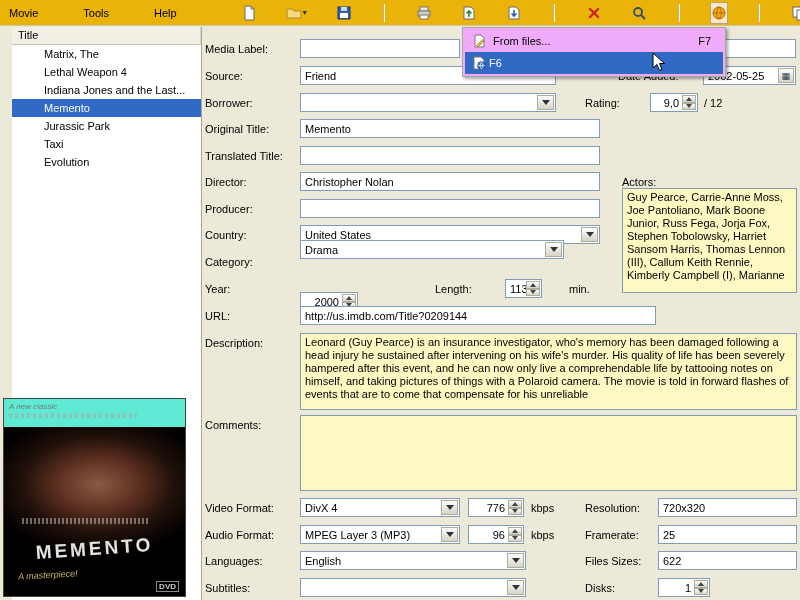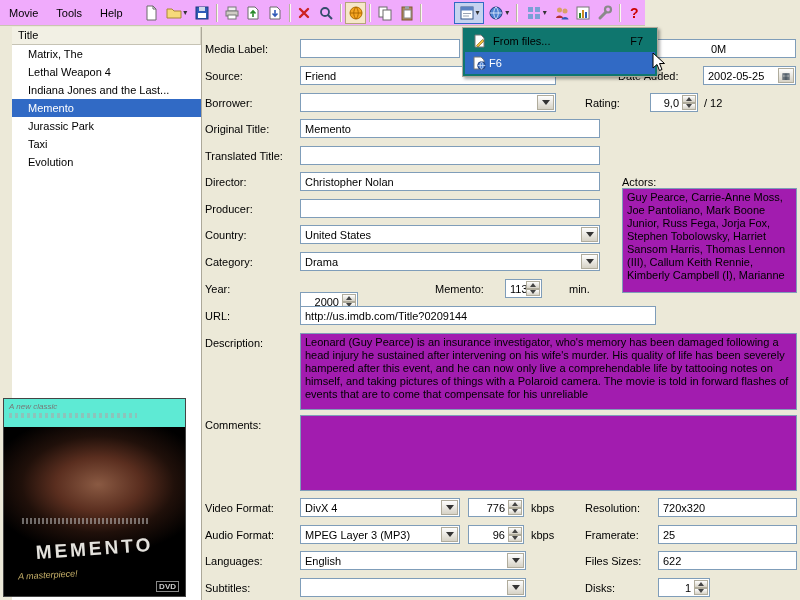--- a/index.html
+++ b/index.html
@@ -1,33 +1,33 @@
 <!DOCTYPE html>
 <html><head>
 <meta charset="utf-8">
 <style>
   * { margin:0; padding:0; box-sizing:border-box; }
   body { background:#555; font-family:"Liberation Sans", sans-serif; }
   .app { position:relative; width:800px; height:600px; background:#ece9d8; overflow:hidden; font-size:11px; color:#000; }
 
   
-  .topbar { position:absolute; left:0; top:0; width:645px; height:26px; background:#f0abfc;
-            border-bottom:1px solid #c9c5b2; display:flex; align-items:center; z-index:10; }
+  .topbar { position:absolute; left:0; top:0; width:800px; height:26px; background:#eab308;
+            border-bottom:1px solid #c9c5b2; display:flex; align-items:center; z-index:10;gap:27px; }
   .menu-item { padding:5px 9px; cursor:default; }
   .tbtn { width:24px; height:22px; display:flex; align-items:center; justify-content:center; gap:1px; position:relative; border:1px solid transparent; }
   .tbtn.wide { width:33px; }
   .tbtn.pressed { background:#c6d3ef; border:1px solid #316ac5; }
   .tbtn.hot { border:1px solid #b5a47a; background:#f6e7c9; }
   .tsep { width:2px; height:18px; border-left:1px solid #b9b5a2; border-right:1px solid #fbf9f0; margin:0 3px; }
   .ddg { font-size:8px; color:#333; line-height:1; }
 
   
   .left-panel { position:absolute; left:12px; top:27px; width:190px; height:573px; background:#fff; border-right:1px solid #aca899; }
   .list-header { height:18px; background:#f2f0e4; border-bottom:1px solid #c6c3b4; border-right:1px solid #d8d5c6; padding:2px 6px; }
-  .mrow { height:18px; line-height:18px; padding-left:16px; white-space:nowrap; overflow:hidden; cursor:default; }
+  .mrow { height:18px; line-height:18px; padding-left:32px; white-space:nowrap; overflow:hidden; cursor:default; }
   .mrow.sel { background:#316ac5; color:#fff; }
 
   
   .poster { position:absolute; left:3px; top:398px; width:183px; height:199px; background:#000; overflow:hidden; border:1px solid #444; }
   .poster-top { height:28px; background:#5eead4; color:#777; font-size:8px; font-style:italic; padding:3px 5px; }
   .poster-squiggle { margin-top:2px; height:5px; width:75%;
       background:repeating-linear-gradient(90deg,#aaa 0 3px, transparent 3px 6px); opacity:.6; }
   .poster-photo { position:absolute; left:0; top:28px; right:0; bottom:0;
       background:radial-gradient(ellipse 62% 42% at 52% 34%, #8a5a43 0%, #5a2e1f 38%, #20100a 68%, #000 100%); }
   .poster-credits { position:absolute; left:18px; bottom:72px; width:70%; height:6px;
@@ -37,39 +37,39 @@
   .poster-tagline { position:absolute; left:14px; bottom:16px; color:#c9b26a; font-size:9px; font-style:italic; transform:rotate(-3deg); }
   .poster-badge { position:absolute; right:6px; bottom:4px; color:#ccc; font-size:8px; font-weight:bold; border:1px solid #888; padding:0 2px; }
 
   
   .lbl { position:absolute; white-space:nowrap; z-index:2; }
   .fld { position:absolute; height:19px; background:#fff; border:1px solid #7f9db9; display:flex; align-items:center;
          padding:0 4px; overflow:hidden; z-index:2; }
   .fld .val { white-space:nowrap; }
   .fld.has-btn { padding-right:20px; }
   .fld.num .val { margin-left:auto; }
-  .area { position:absolute; background:#a21caf; border:1px solid #7f9db9; padding:2px 4px; overflow:hidden;
+  .area { position:absolute; background:#fef9c3; border:1px solid #7f9db9; padding:2px 4px; overflow:hidden;
           line-height:13px; z-index:2; }
   .cbtn { position:absolute; right:1px; top:1px; width:17px; height:15px;
           background:linear-gradient(#fefefe,#d6d2c6); border:1px solid #b0ac9c;
           display:flex; align-items:center; justify-content:center; }
   .cbtn i { width:0; height:0; border-left:4px solid transparent; border-right:4px solid transparent; border-top:5px solid #333; }
   .spin { position:absolute; right:1px; top:1px; width:14px; height:15px; display:flex; flex-direction:column; }
   .spin b { flex:1; background:linear-gradient(#fefefe,#d6d2c6); border:1px solid #b0ac9c;
             display:flex; align-items:center; justify-content:center; }
   .spin i { width:0; height:0; border-left:3px solid transparent; border-right:3px solid transparent; }
   .spin .up i { border-bottom:4px solid #444; }
   .spin .dn i { border-top:4px solid #444; }
   .fld.has-spin { padding-right:18px; }
   .dbtn { position:absolute; right:1px; top:1px; width:16px; height:15px;
           background:linear-gradient(#fefefe,#d6d2c6); border:1px solid #b0ac9c;
           display:flex; align-items:center; justify-content:center; font-size:9px; color:#234; }
 
   
-  .popup { position:absolute; left:462px; top:27px; width:196px; background:#0f766e; border:1px solid #aca899;
+  .popup { position:absolute; left:462px; top:27px; width:264px; background:#f0abfc; border:1px solid #aca899;
            box-shadow:2px 2px 3px rgba(0,0,0,.35); padding:2px; z-index:50; }
   .pitem { height:22px; display:flex; align-items:center; padding:0 4px; }
   .pitem .picon { width:20px; display:flex; align-items:center; justify-content:center; }
   .pitem .ptext { flex:1; padding-left:4px; white-space:nowrap; }
   .pitem .pshort { padding-right:8px; }
   .pitem.hi { background:#316ac5; color:#fff; }
 
   .cursor { position:absolute; left:652px; top:52px; z-index:60; }
 </style>
 </head>
@@ -298,40 +298,40 @@
     </div>
 
   <span class="lbl" style="left:205px;top:229px">Country:</span>
   <div class="fld has-btn" style="left:300px;top:225px;width:300px">
     <span class="val">United States</span>
     <span class="cbtn">
         <i></i>
       </span>
   </div>
   <span class="lbl" style="left:205px;top:256px">Category:</span>
-  <div class="fld has-btn" style="left:300px;top:252px;width:300px">
+  <div class="fld has-btn" style="left:300px;top:240px;width:264px">
     <span class="val">Drama</span>
     <span class="cbtn">
         <i></i>
       </span>
   </div>
 
   <span class="lbl" style="left:205px;top:283px">Year:</span>
   <div class="fld num has-spin" style="left:300px;top:292px;width:58px">
     <span class="val">2000</span>
     <span class="spin">
         <b class="up">
           <i></i>
         </b>
         <b class="dn">
           <i></i>
         </b>
       </span>
   </div>
-  <span class="lbl" style="left:435px;top:283px">Memento:</span>
+  <span class="lbl" style="left:435px;top:283px">Length:</span>
   <div class="fld num has-spin" style="left:505px;top:279px;width:37px">
     <span class="val">113</span>
     <span class="spin">
         <b class="up">
           <i></i>
         </b>
         <b class="dn">
           <i></i>
         </b>
       </span>

